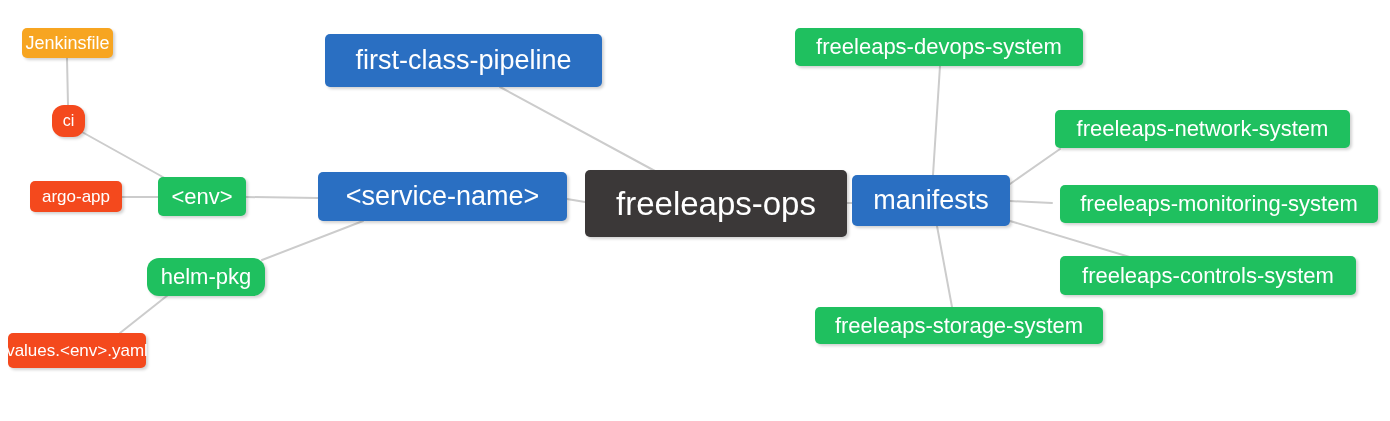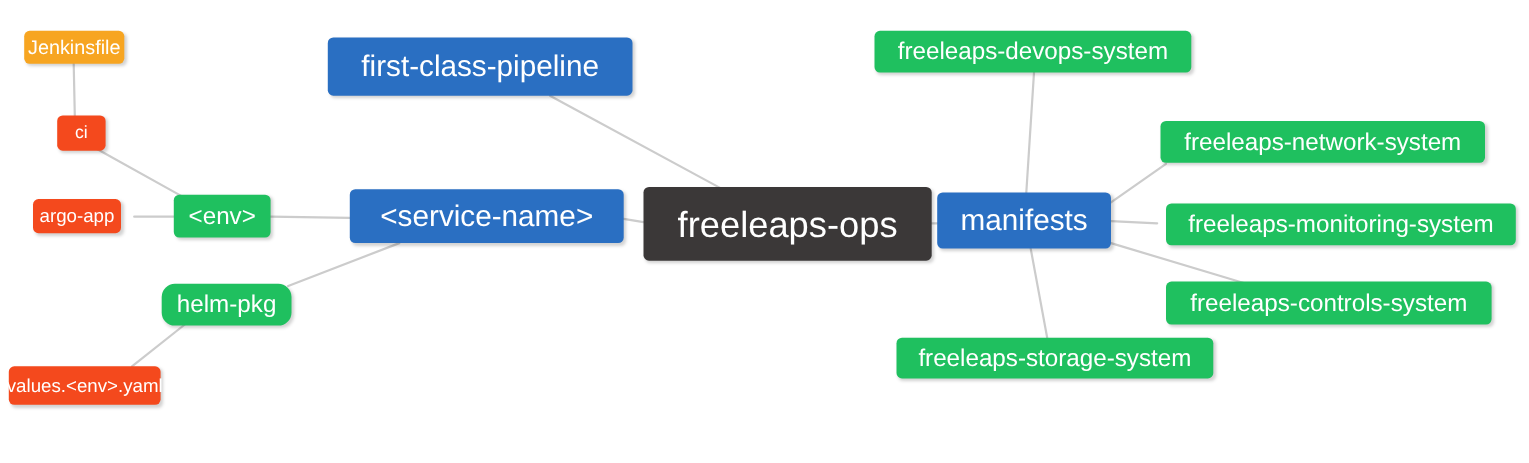--- a/index.html
+++ b/index.html
@@ -68,24 +68,24 @@
     <line x1="500" y1="87" x2="655" y2="171"></line>
     <line x1="847" y1="203" x2="852" y2="203"></line>
     <line x1="933" y1="175" x2="940" y2="66"></line>
     <line x1="1010" y1="184" x2="1060" y2="149"></line>
     <line x1="1010" y1="201" x2="1052" y2="203"></line>
     <line x1="1010" y1="221" x2="1133" y2="258"></line>
     <line x1="937" y1="226" x2="952" y2="307"></line>
   </svg>
 
   <div class="node orange fs-orange" style="left:22px;  top:28px;  width:91px;  height:30px;">Jenkinsfile</div>
-  <div class="node red fs-ci" style="left:52px;  top:105px; width:44px;  height:32px;">ci</div>
-  <div class="node red fs-red" style="left:30px;  top:181px; width:80px;  height:31px;">argo-app</div>
+  <div class="node red fs-ci" style="left:52px;  top:105px; width:33px;  height:32px;border-radius:12px;">ci</div>
+  <div class="node red fs-red" style="left:30px;  top:181px; width:92px;  height:31px;">argo-app</div>
   <div class="node green fs-green" style="left:158px; top:177px; width:88px;  height:39px;">&lt;env&gt;</div>
-  <div class="node blue fs-branch" style="left:298px; top:34px;  width:277px; height:53px;">first-class-pipeline</div>
+  <div class="node blue fs-branch" style="left:325px; top:34px;  width:277px; height:53px;">first-class-pipeline</div>
   <div class="node blue fs-branch" style="left:318px; top:172px; width:249px; height:49px;">&lt;service-name&gt;</div>
   <div class="node green fs-green" style="left:147px; top:258px; width:118px; height:38px;border-radius:12px;">helm-pkg</div>
   <div class="node red fs-red" style="left:8px;   top:333px; width:138px; height:35px;">values.&lt;env&gt;.yaml</div>
   <div class="node dark fs-root" style="left:585px; top:170px; width:262px; height:67px;">freeleaps-ops</div>
   <div class="node blue fs-branch" style="left:852px; top:175px; width:158px; height:51px;">manifests</div>
   <div class="node green fs-green" style="left:795px; top:28px;  width:288px; height:38px;">freeleaps-devops-system</div>
   <div class="node green fs-green" style="left:1055px;top:110px; width:295px; height:38px;">freeleaps-network-system</div>
   <div class="node green fs-green" style="left:1060px;top:185px; width:318px; height:38px;">freeleaps-monitoring-system</div>
   <div class="node green fs-green" style="left:1060px;top:256px; width:296px; height:39px;">freeleaps-controls-system</div>
   <div class="node green fs-green" style="left:815px; top:307px; width:288px; height:37px;">freeleaps-storage-system</div>

